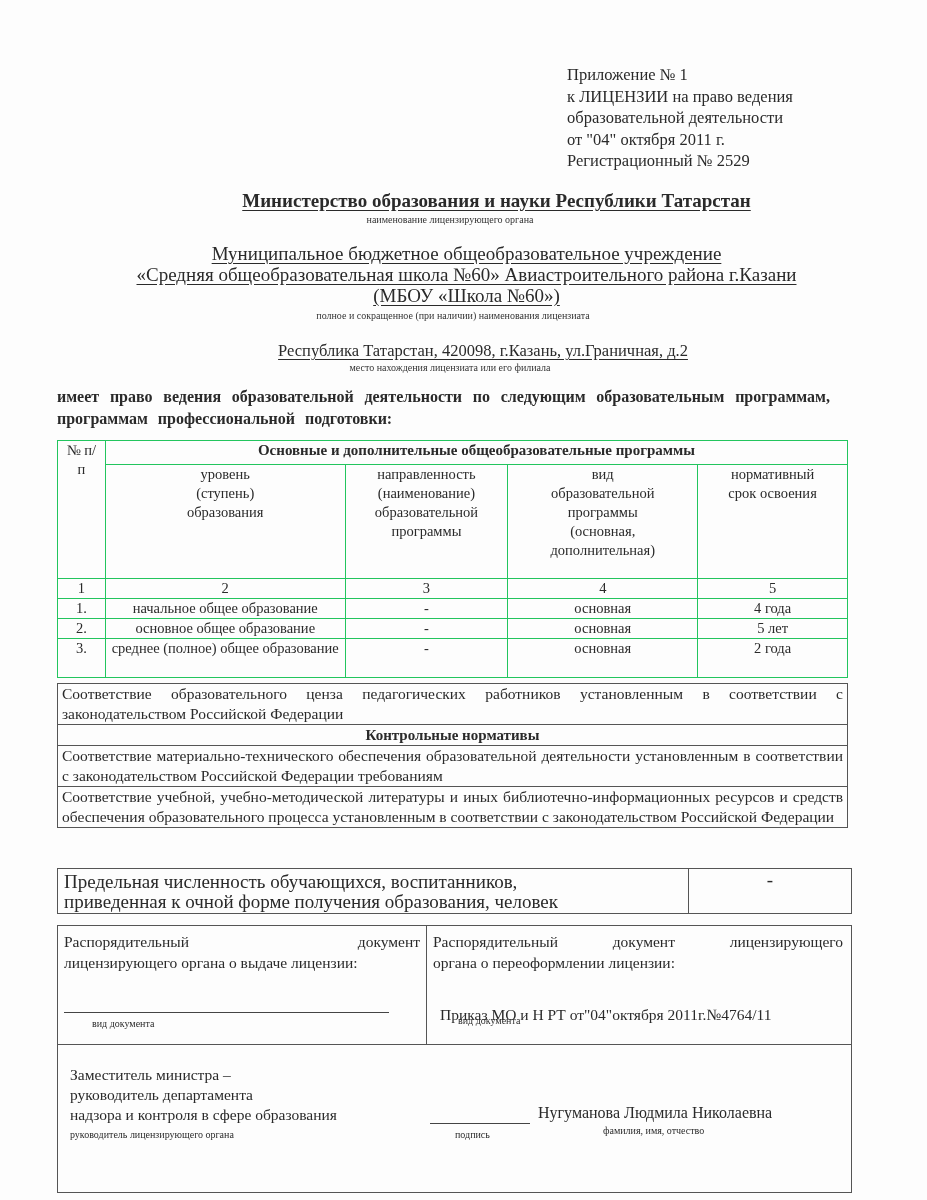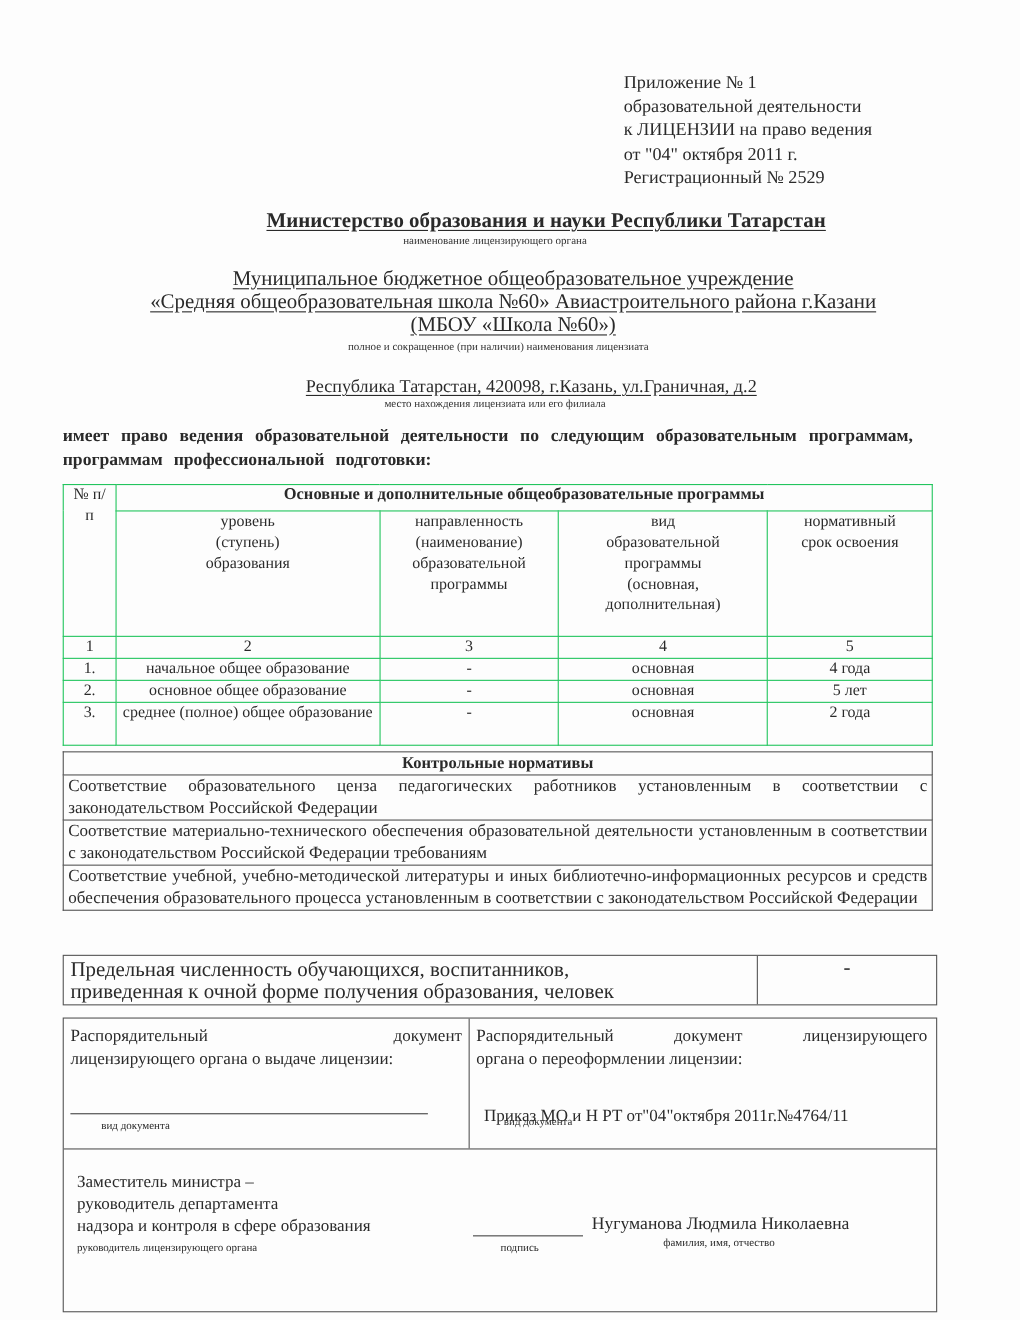--- a/index.html
+++ b/index.html
@@ -41,22 +41,22 @@
   .order { position: absolute; left: 382px; top: 80px; }
   .small { font-size: 10px; }
   .role { position: absolute; left: 12px; top: 139px; line-height: 20px; font-size: 15.5px; }
   .name { position: absolute; left: 480px; top: 178px; font-size: 16px; }
 </style>
 </head>
 <body>
 
 <div class="abs appendix">
   <div>Приложение № 1</div>
+  <div>к ЛИЦЕНЗИИ на право ведения</div>
   <div>образовательной деятельности</div>
-  <div>к ЛИЦЕНЗИИ на право ведения</div>
   <div>от "04" октября 2011 г.</div>
   <div>Регистрационный № 2529</div>
 </div>
 
 <div class="abs ministry center u">Министерство образования и науки Республики Татарстан</div>
 <div class="abs ministry-cap center caption">наименование лицензирующего органа</div>
 
 <div class="abs org center">
   <div class="u">Муниципальное бюджетное общеобразовательное учреждение</div>
   <div class="u">«Средняя общеобразовательная школа №60» Авиастроительного района г.Казани</div>
@@ -134,24 +134,24 @@
     <td>-</td>
     <td>основная</td>
     <td>2 года</td>
   </tr>
 </tbody>
   </table>
 
 <table class="abs ctrl">
   <tbody>
       <tr>
-        <td class="title">Контрольные нормативы</td>
+        <td>Соответствие образовательного ценза педагогических работников установленным в соответствии с законодательством Российской Федерации</td>
       </tr>
   <tr>
-        <td>Соответствие образовательного ценза педагогических работников установленным в соответствии с законодательством Российской Федерации</td>
+        <td class="title">Контрольные нормативы</td>
       </tr>
   <tr>
         <td>Соответствие материально-технического обеспечения образовательной деятельности установленным в соответствии с законодательством Российской Федерации требованиям</td>
       </tr>
   <tr>
         <td>Соответствие учебной, учебно-методической литературы и иных библиотечно-информационных ресурсов и средств обеспечения образовательного процесса установленным в соответствии с законодательством Российской Федерации</td>
       </tr>
 </tbody>
   </table>
 

